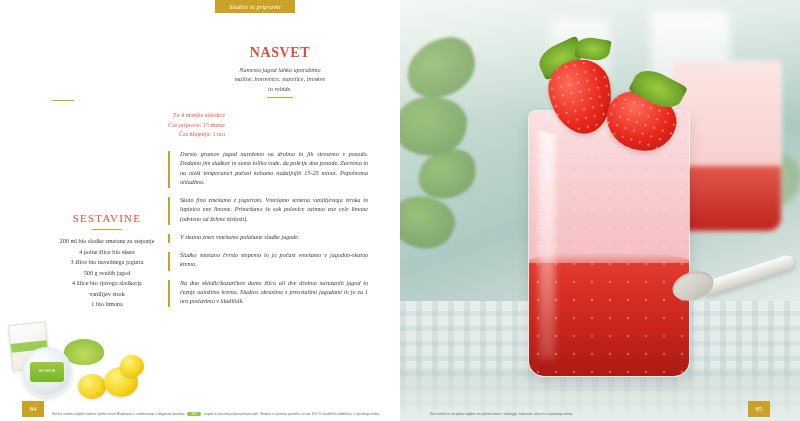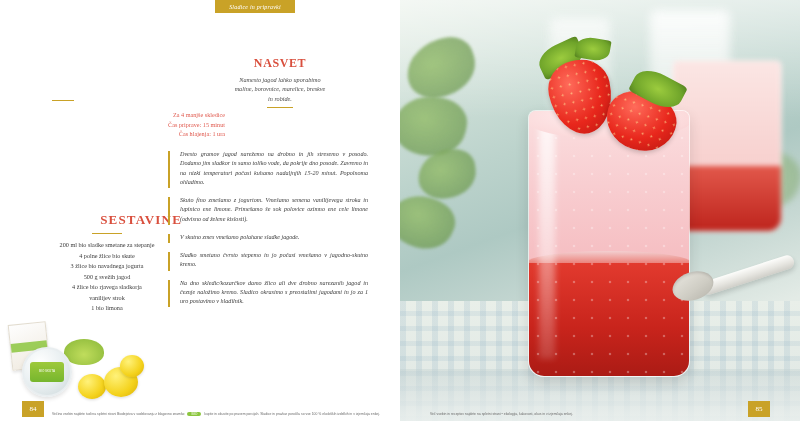--- a/index.html
+++ b/index.html
@@ -69,26 +69,25 @@
   }
 
   .tip {
     position: absolute;
     left: 232px; top: 45px;
     width: 96px;
     text-align: center;
   }
   .tip-head {
     font-family: "Liberation Serif", serif;
-    font-size: 12px;
+    font-size: 14px;
     font-weight: bold;
     letter-spacing: .6px;
     color: #d94f3d;
     margin-bottom: 4px;
-    margin-top: 11px;
   }
   .tip-body {
     font-family: "Liberation Serif", serif;
     font-style: italic;
     font-size: 6.2px;
     line-height: 1.5;
     color: #4a4a4a;
   }
   .tip-rule {
     width: 26px; height: 1px;
@@ -97,25 +96,24 @@
   }
 
   .ingredients {
     position: absolute;
     left: 32px; top: 212px;
     width: 150px;
     text-align: center;
   }
   .ing-head {
     font-family: "Liberation Serif", serif;
-    font-size: 13px;
-    font-weight: bold;
+    font-size: 11px;
+    font-weight: normal;
     letter-spacing: 1.2px;
     color: #d94f3d;
-    text-align: right;
   }
   .ing-rule {
     width: 30px; height: 1px;
     background: #c9a227;
     margin: 5px auto 6px auto;
   }
   .ing-list {
     font-family: "Liberation Serif", serif;
     font-size: 6.2px;
     line-height: 1.7;

